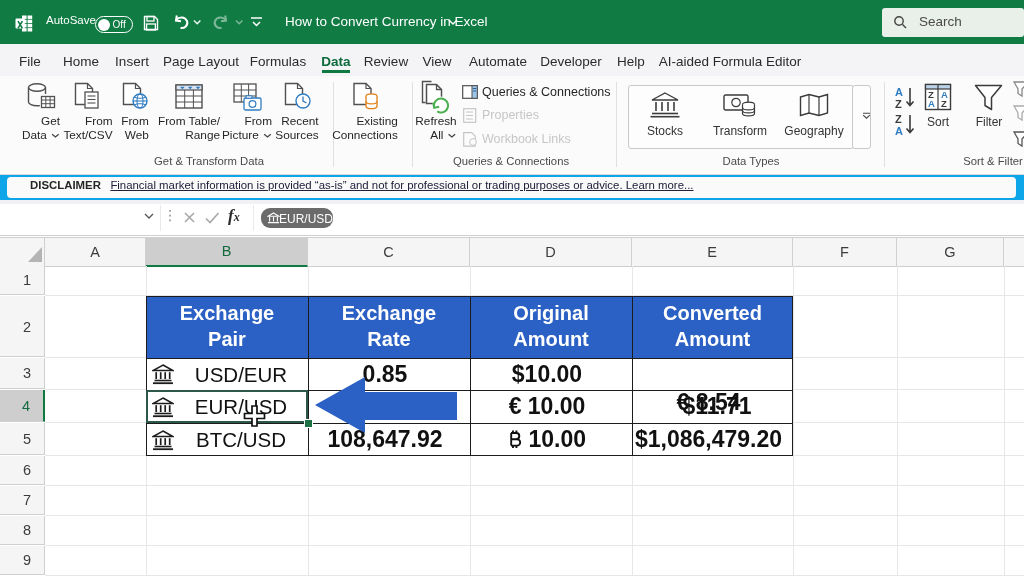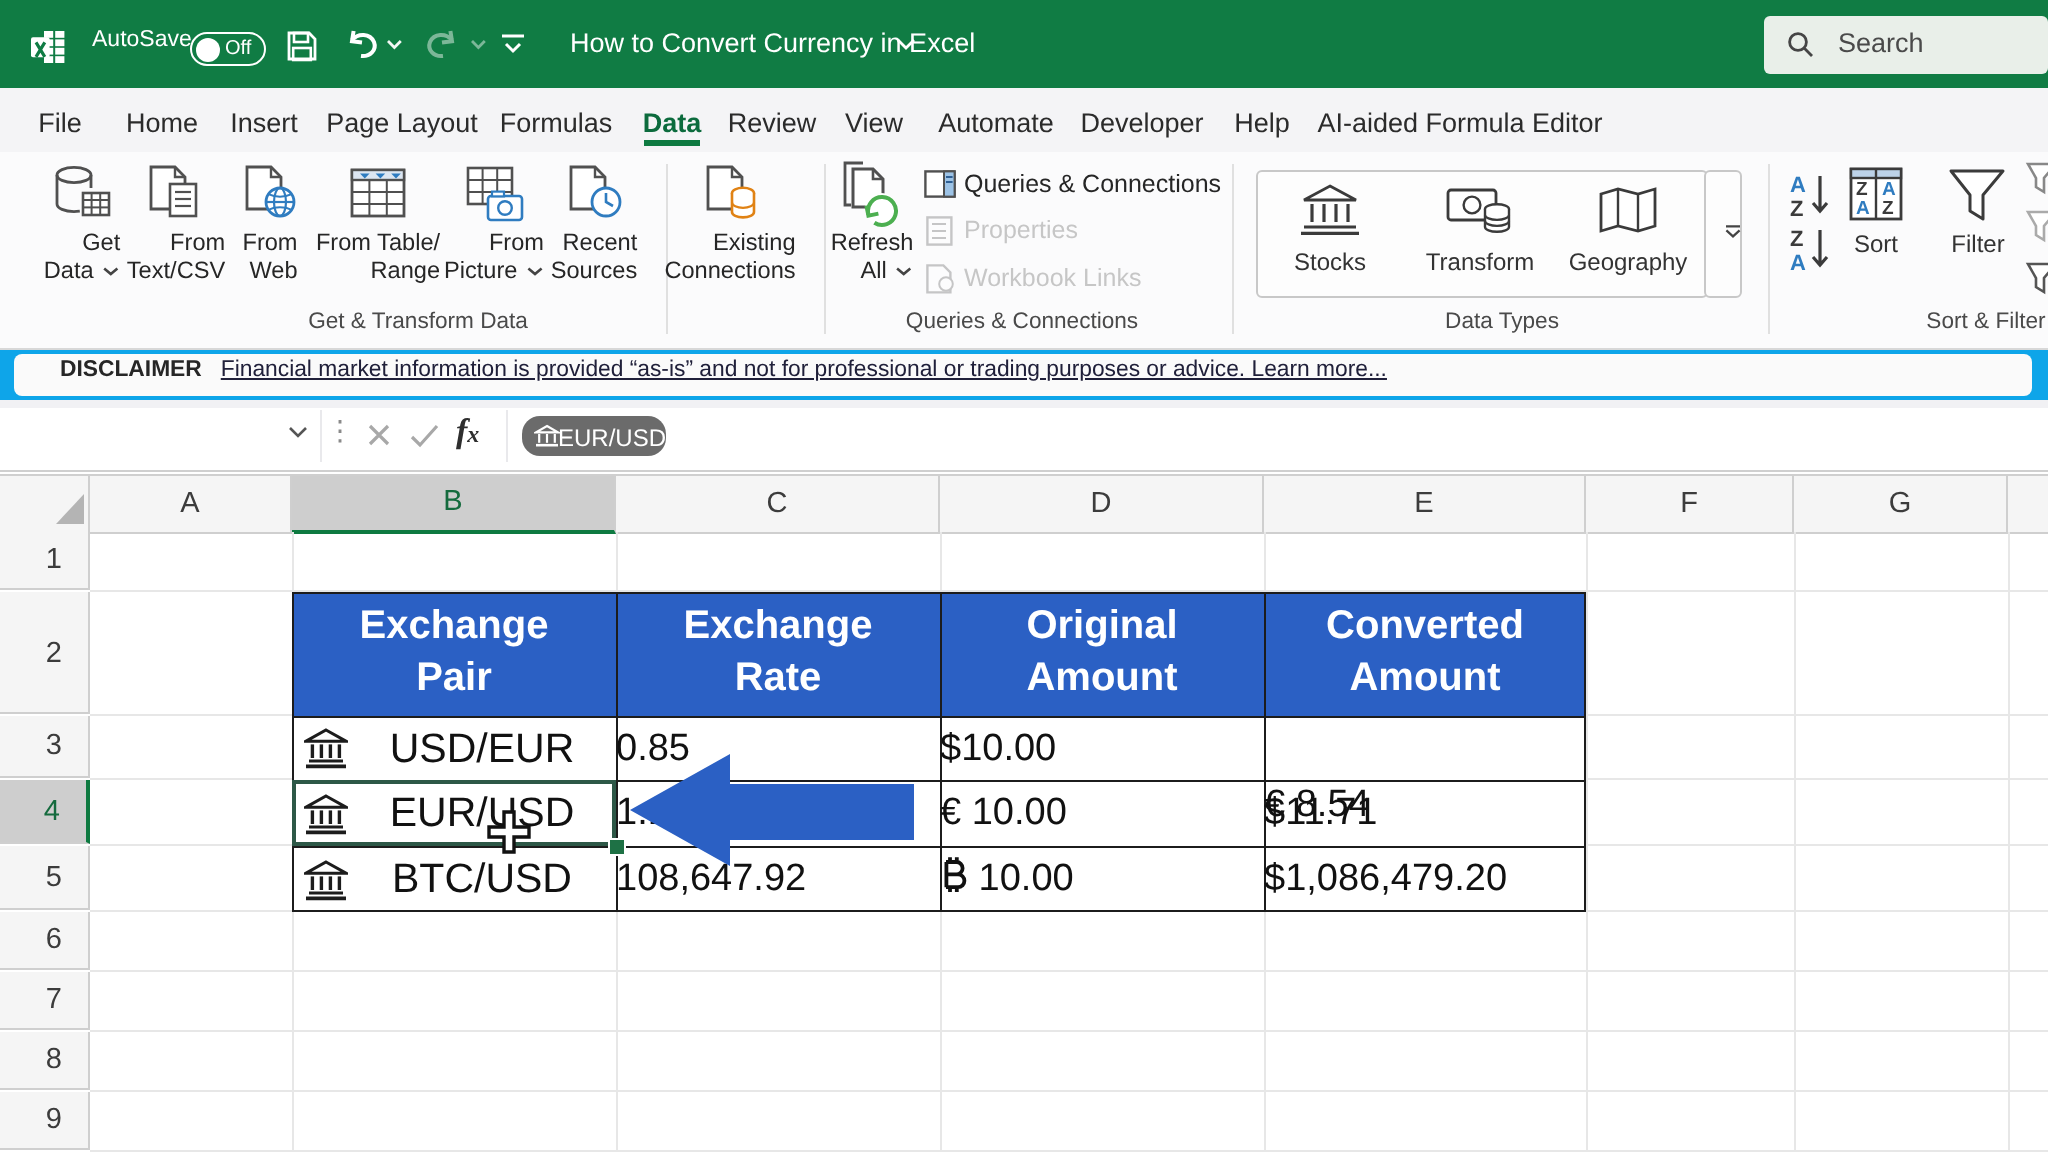--- a/index.html
+++ b/index.html
@@ -37,21 +37,21 @@
   
   #grid{left:0;top:236px;width:1024px;height:340px;background:#fff;}
   .colhdr{position:absolute;top:2px;height:28px;background:#f5f5f5;border-right:1px solid #cfcfcf;border-bottom:1px solid #cfcfcf;color:#3c3c3c;font-size:14.5px;text-align:center;line-height:28px;}
   .rowhdr{position:absolute;left:0;width:45px;background:#f5f5f5;border-right:1px solid #cfcfcf;border-bottom:1px solid #cfcfcf;color:#3c3c3c;font-size:14.5px;text-align:right;box-sizing:border-box;padding-right:13px;}
   .gl-v{position:absolute;width:1px;background:#e7e7e7;}
   .gl-h{position:absolute;height:1px;background:#e7e7e7;}
   .hdrB{background:#cecece !important;color:#156b3e !important;}
   
   .thead-t{color:#fff;font-weight:700;font-size:20px;text-align:center;line-height:25.5px;white-space:nowrap;}
   .dtext{font-size:20.5px;color:#111;line-height:27px;white-space:nowrap;}
-  .num{font-weight:400;text-align:left;padding-right:6px;box-sizing:border-box;font-size:19px;}
+  .num{font-weight:700;text-align:center;padding-right:6px;box-sizing:border-box;font-size:23px;}
   .bank{width:22px;height:21px;}
 </style>
 </head>
 <body>
 <div id="app">
 
   <div class="abs" id="titlebar"></div>
   <svg class="abs" style="left:15px;top:15px" width="18" height="18" viewBox="0 0 18 18">
     <g fill="#fff">
       <rect x="7" y="0.5" width="4.6" height="3.4"></rect>

